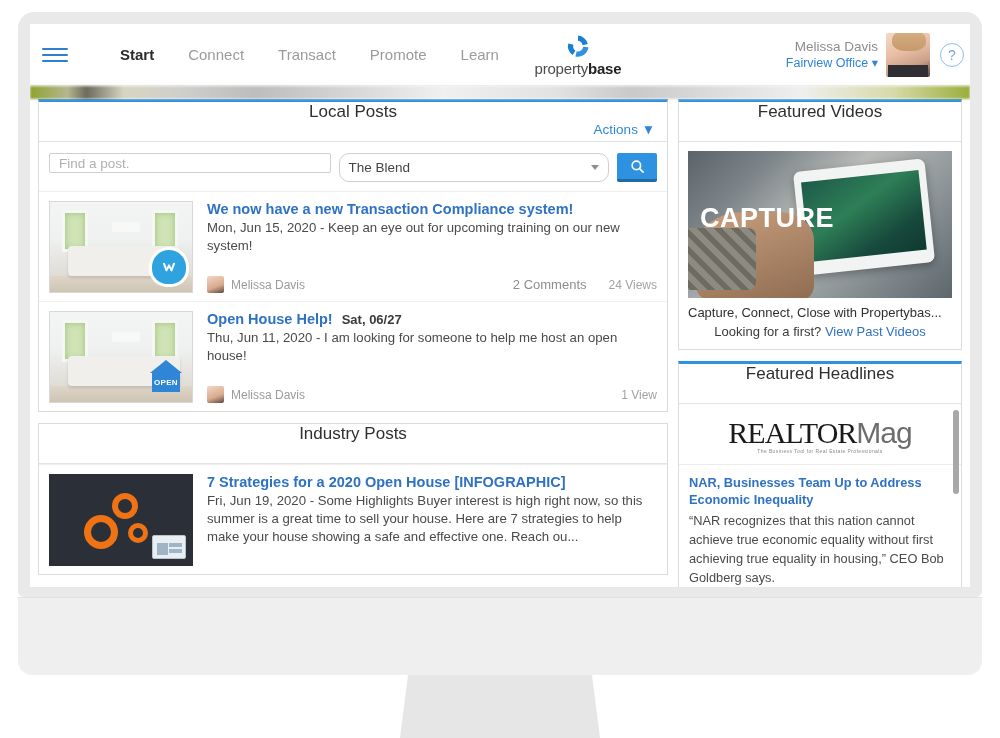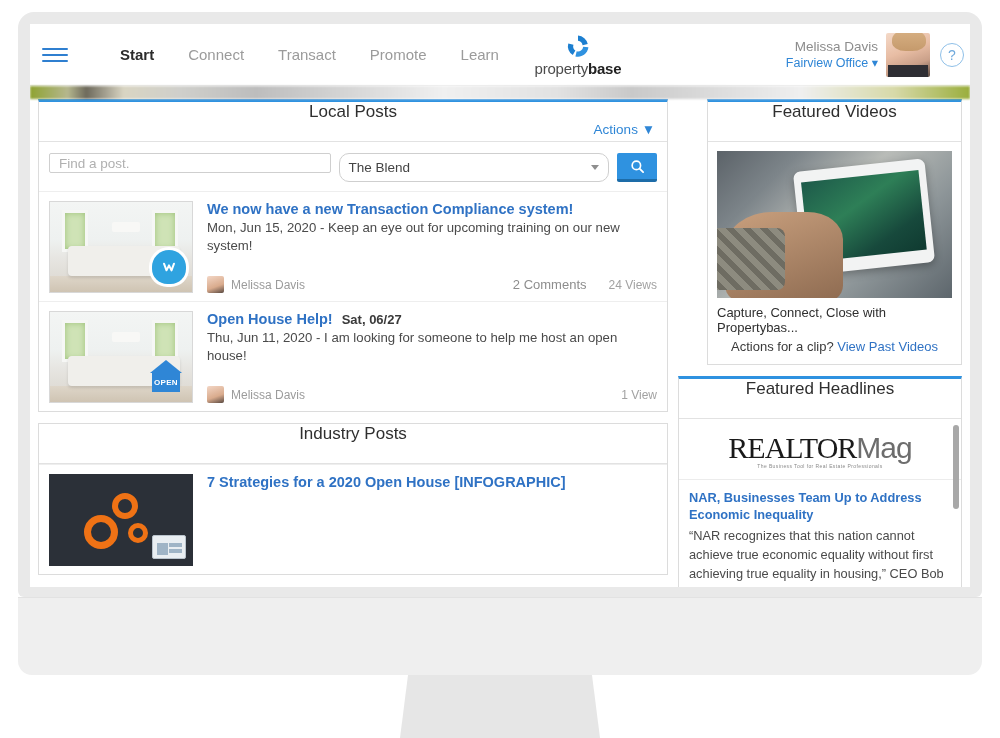--- a/index.html
+++ b/index.html
@@ -196,21 +196,21 @@
   .postmeta { margin-top: auto; display: flex; align-items: center; padding-top: 6px; }
   .mini-avatar {
     width: 17px; height: 17px; border-radius: 2px; margin-right: 7px; overflow: hidden;
     background: linear-gradient(160deg,#f3d6c5,#d9ab8d 60%,#584840 100%);
   }
   .metaname { font-size: 12px; color: #9b9b9b; }
   .metacomments { margin-left: auto; font-size: 13px; color: #8d8d8d; }
   .metaviews { font-size: 12px; color: #a2a2a2; margin-left: 22px; }
 
   
-  #videopanel { margin-bottom: 11px; margin-left: 29px; }
+  #videopanel { margin-bottom: 11px; }
   .videoimg {
     margin: 9px 9px 0 9px; height: 147px; position: relative; overflow: hidden;
     background: linear-gradient(135deg,#5b6268 0%,#7d858a 22%,#b9bcb8 45%,#8e9699 70%,#5d666c 100%);
   }
   .videoimg .tablet {
     position: absolute; right: 22px; top: 14px; width: 132px; height: 104px;
     background: #f2f3f3; border-radius: 7px; transform: rotate(-6deg);
     box-shadow: 0 3px 8px rgba(0,0,0,.3);
   }
   .videoimg .tablet .scr {
@@ -376,41 +376,43 @@
             <div class="thumb dark">
               <span class="gear g1"></span>
               <span class="gear g2"></span>
               <span class="gear g3"></span>
               <span class="news"></span>
             </div>
             <div class="postbody">
               <div class="posttitleline">
                 <span class="posttitle">7 Strategies for a 2020 Open House [INFOGRAPHIC]</span>
               </div>
+              <div class="postsnippet">Fri, Jun 19, 2020 - Some Highlights Buyer interest is high right now, so this summer is a great time to sell your house. Here are 7 strategies to help make your house showing a safe and effective one. Reach ou...</div>
             </div>
           </div>
         </div>
       </div>
 
       <div id="rightcol">
 
         <div class="panel" id="videopanel">
           <div class="panelhead">
             <div class="paneltitle">Featured Videos</div>
           </div>
           <div class="videoimg">
             <span class="tablet">
               <span class="scr"></span>
             </span>
             <span class="hand"></span>
             <span class="sleeve"></span>
+            <span class="captureword">CAPTURE</span>
           </div>
           <div class="videocap">Capture, Connect, Close with Propertybas...</div>
           <div class="videolink">
-            <span>Actions for a clip?</span>
+            <span>Looking for a first?</span>
             <a>View Past Videos</a>
           </div>
         </div>
 
         <div class="panel" id="headlinepanel">
           <div class="panelhead">
             <div class="paneltitle">Featured Headlines</div>
           </div>
           <div class="realtorlogo">
             <div class="big"><span>REALTOR</span><span class="mag">Mag</span></div>

